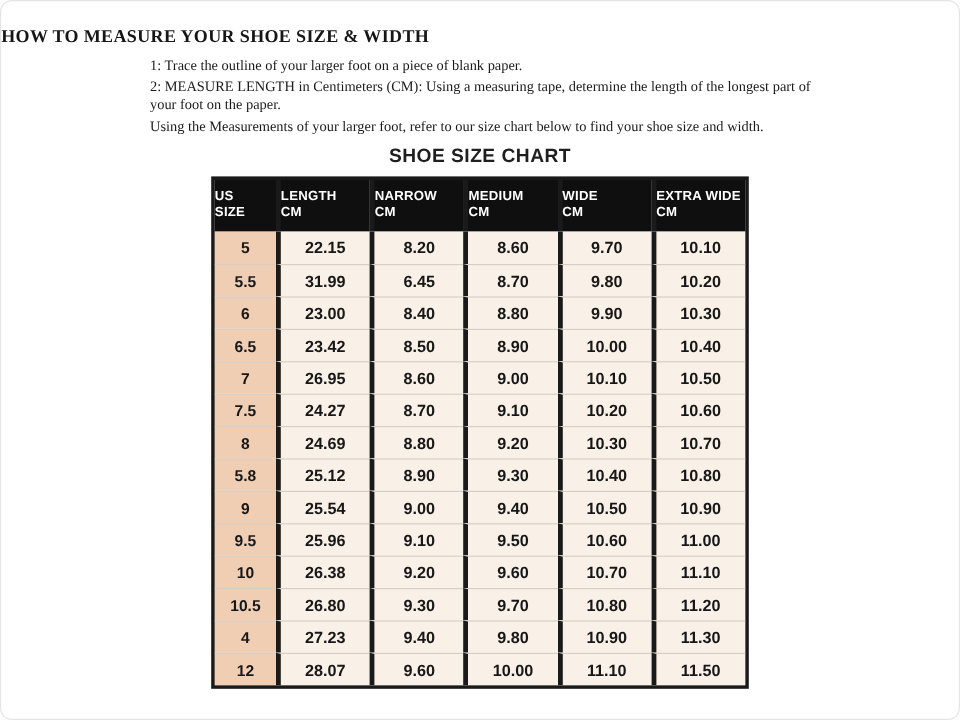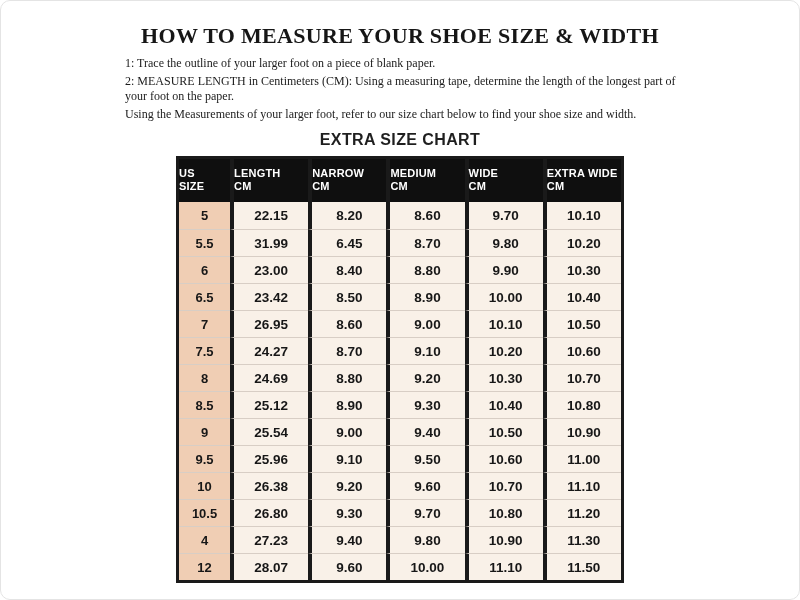--- a/index.html
+++ b/index.html
@@ -9,23 +9,22 @@
   .frame {
     width: 800px; height: 600px;
     border: 1px solid #e4e4e4;
     border-radius: 10px;
     overflow: hidden;
     background: #ffffff;
   }
 
   .page-title {
     margin-top: 22px;
-    text-align: center;
     font-family: "Liberation Serif", serif;
-    font-size: 22px;
+    font-size: 15px;
     font-weight: bold;
     letter-spacing: 0.3px;
     color: #161616;
   }
 
   .instructions {
     width: 556px;
     margin: 7px 0 0 124px;
     font-size: 12px;
     line-height: 15px;
@@ -86,21 +85,21 @@
 <div class="frame">
 
   <h1 class="page-title">HOW TO MEASURE YOUR SHOE SIZE &amp; WIDTH</h1>
 
   <div class="instructions">
     <p>1: Trace the outline of your larger foot on a piece of blank paper.</p>
     <p>2: MEASURE LENGTH in Centimeters (CM): Using a measuring tape, determine the length of the longest part of your foot on the paper.</p>
     <p>Using the Measurements of your larger foot, refer to our size chart below to find your shoe size and width.</p>
   </div>
 
-  <h2 class="chart-heading">EXTRA SIZE CHART</h2>
+  <h2 class="chart-heading">SHOE SIZE CHART</h2>
 
   <table class="size-chart">
     <colgroup>
       <col class="c-size">
       <col class="c-val">
         <col class="c-val">
         <col class="c-val">
         <col class="c-val">
         <col class="c-val">
     </colgroup>
@@ -183,21 +182,21 @@
         </tr>
         <tr>
           <td class="size-col">8</td>
           <td>24.69</td>
           <td>8.80</td>
           <td>9.20</td>
           <td>10.30</td>
           <td>10.70</td>
         </tr>
         <tr>
-          <td class="size-col">8.5</td>
+          <td class="size-col">5.8</td>
           <td>25.12</td>
           <td>8.90</td>
           <td>9.30</td>
           <td>10.40</td>
           <td>10.80</td>
         </tr>
         <tr>
           <td class="size-col">9</td>
           <td>25.54</td>
           <td>9.00</td>

